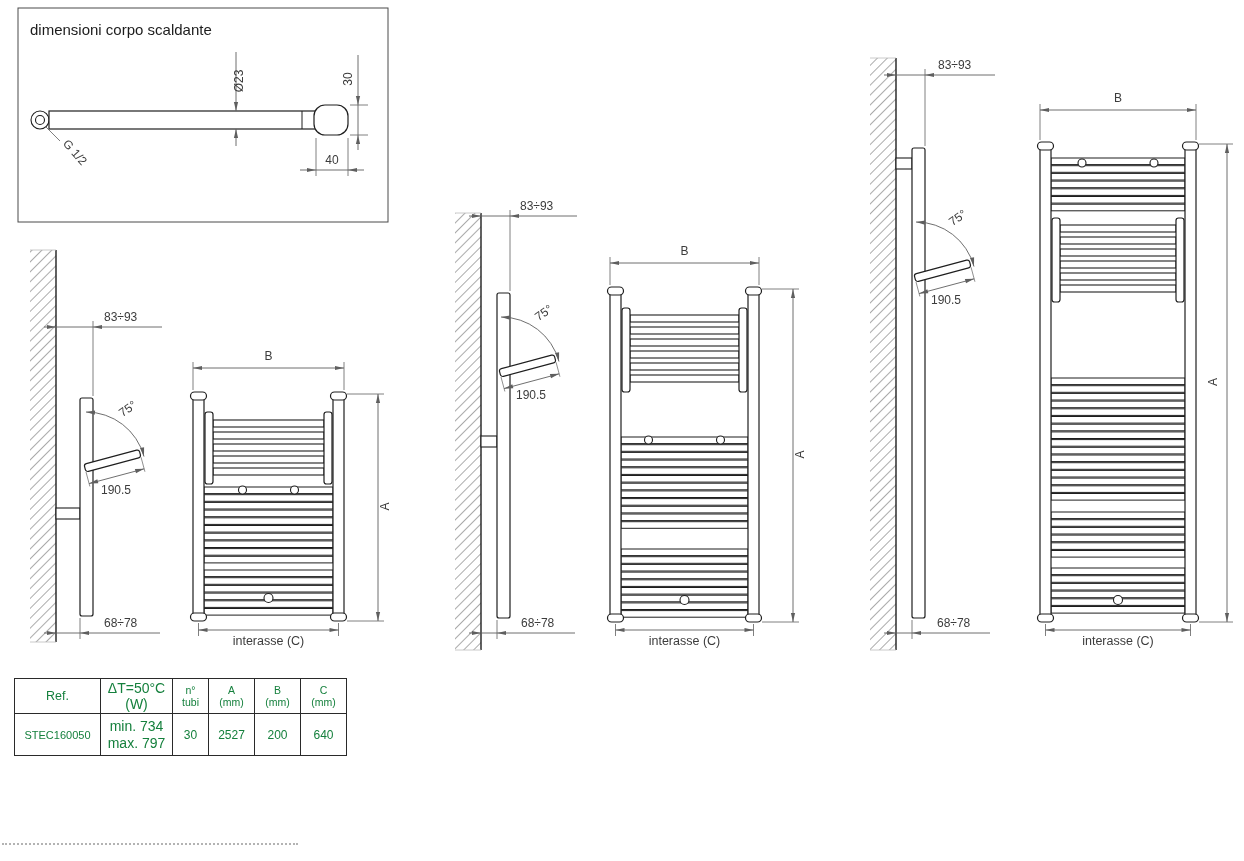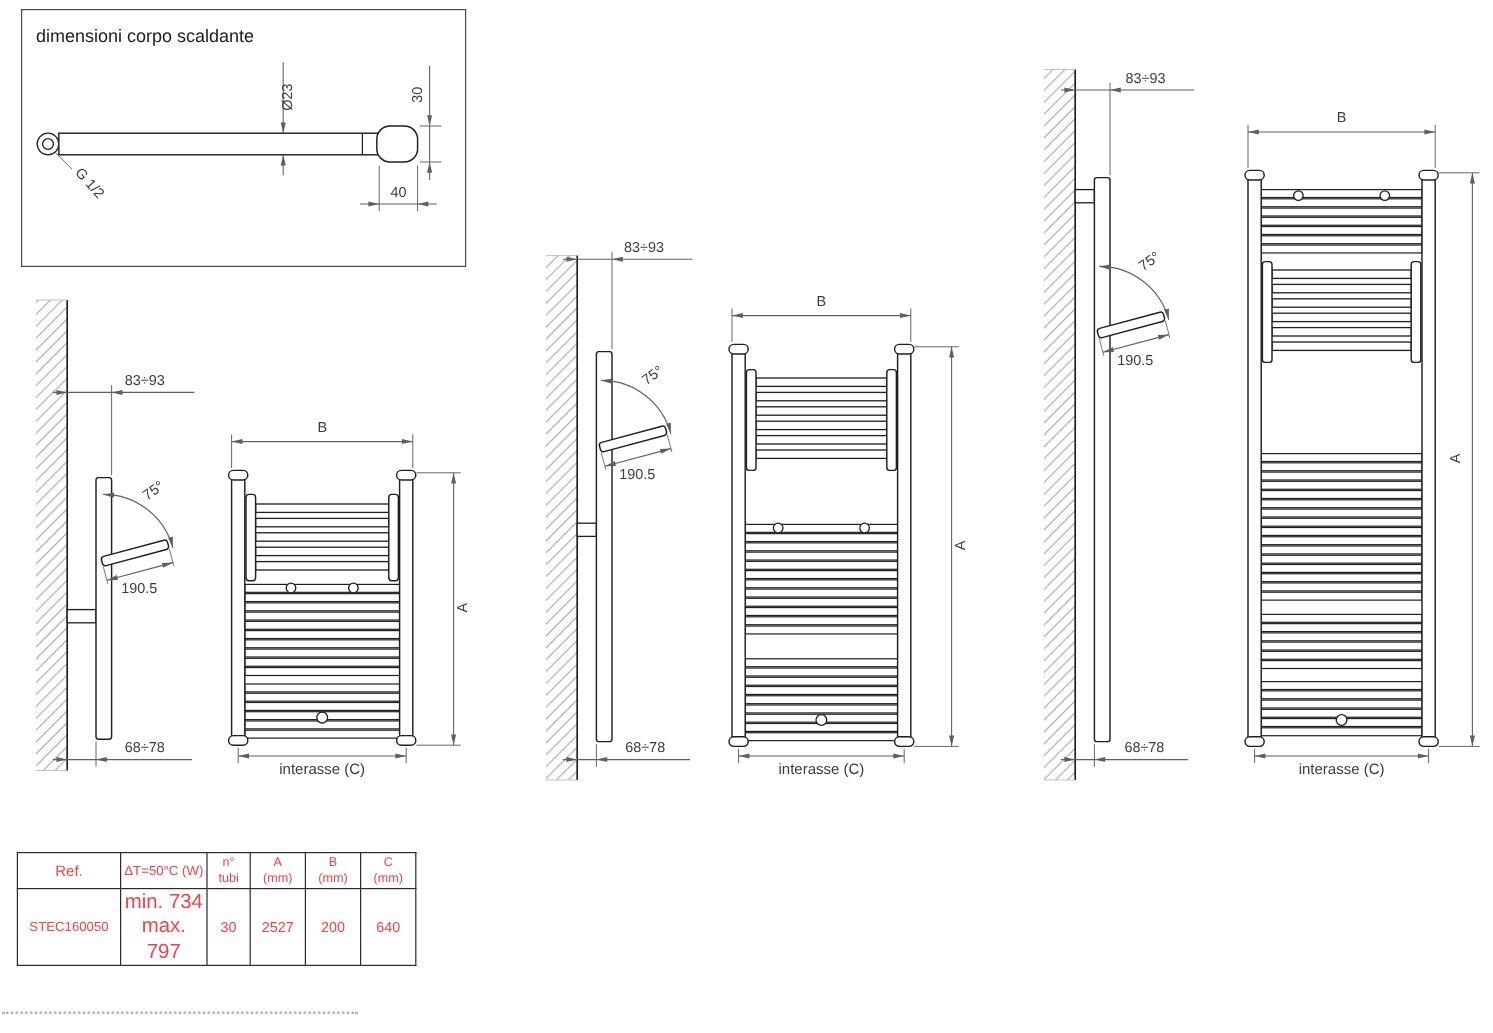--- a/index.html
+++ b/index.html
@@ -1,30 +1,30 @@
 <!DOCTYPE html>
 <html><head>
 <meta charset="utf-8">
 <style>
   *{box-sizing:border-box}
   html,body{margin:0;padding:0}
   body{width:1244px;height:861px;position:relative;background:#fff;overflow:hidden;
        font-family:"Liberation Sans","DejaVu Sans",sans-serif;color:#1c1c1c}
   #drawing{position:absolute;left:0;top:0}
   #drawing text{font-family:"Liberation Sans","DejaVu Sans",sans-serif}
-  .spec{position:absolute;left:14px;top:710px;border-collapse:collapse;table-layout:fixed;background:#fff;color:#ef4444}
+  .spec{position:absolute;left:14px;top:678px;border-collapse:collapse;table-layout:fixed;background:#fff;color:#15803d}
   .spec th,.spec td{border:1.4px solid #2a2a2a;text-align:center;vertical-align:middle;
        white-space:pre-line;padding:1px 2px;font-weight:normal}
   .spec thead tr{height:30px}
   .spec tbody tr{height:42px}
   .h-ref{font-size:12.5px}
-  .h-dt{font-size:11px;font-weight:bold;white-space:nowrap}
+  .h-dt{font-size:14px;font-weight:bold;white-space:nowrap}
   .h-sm{font-size:10.5px;line-height:1.15}
   .d-ref{font-size:11px}
-  .d-dt{font-size:17px;line-height:1.2}
+  .d-dt{font-size:14px;line-height:1.2}
   .d-num{font-size:12px}
   .cutline{position:absolute;left:2px;top:843px;width:296px;border-top:2.5px dotted #b3b3b3}
 </style>
 </head>
 <body>
 
 <svg id="drawing" width="1244" height="861" viewBox="0 0 1244 861">
   <defs>
     <pattern id="hatch" width="7" height="7" patternUnits="userSpaceOnUse" patternTransform="rotate(45)">
       <line x1="3.5" y1="0" x2="3.5" y2="7" stroke="#ababab" stroke-width="1"></line>

